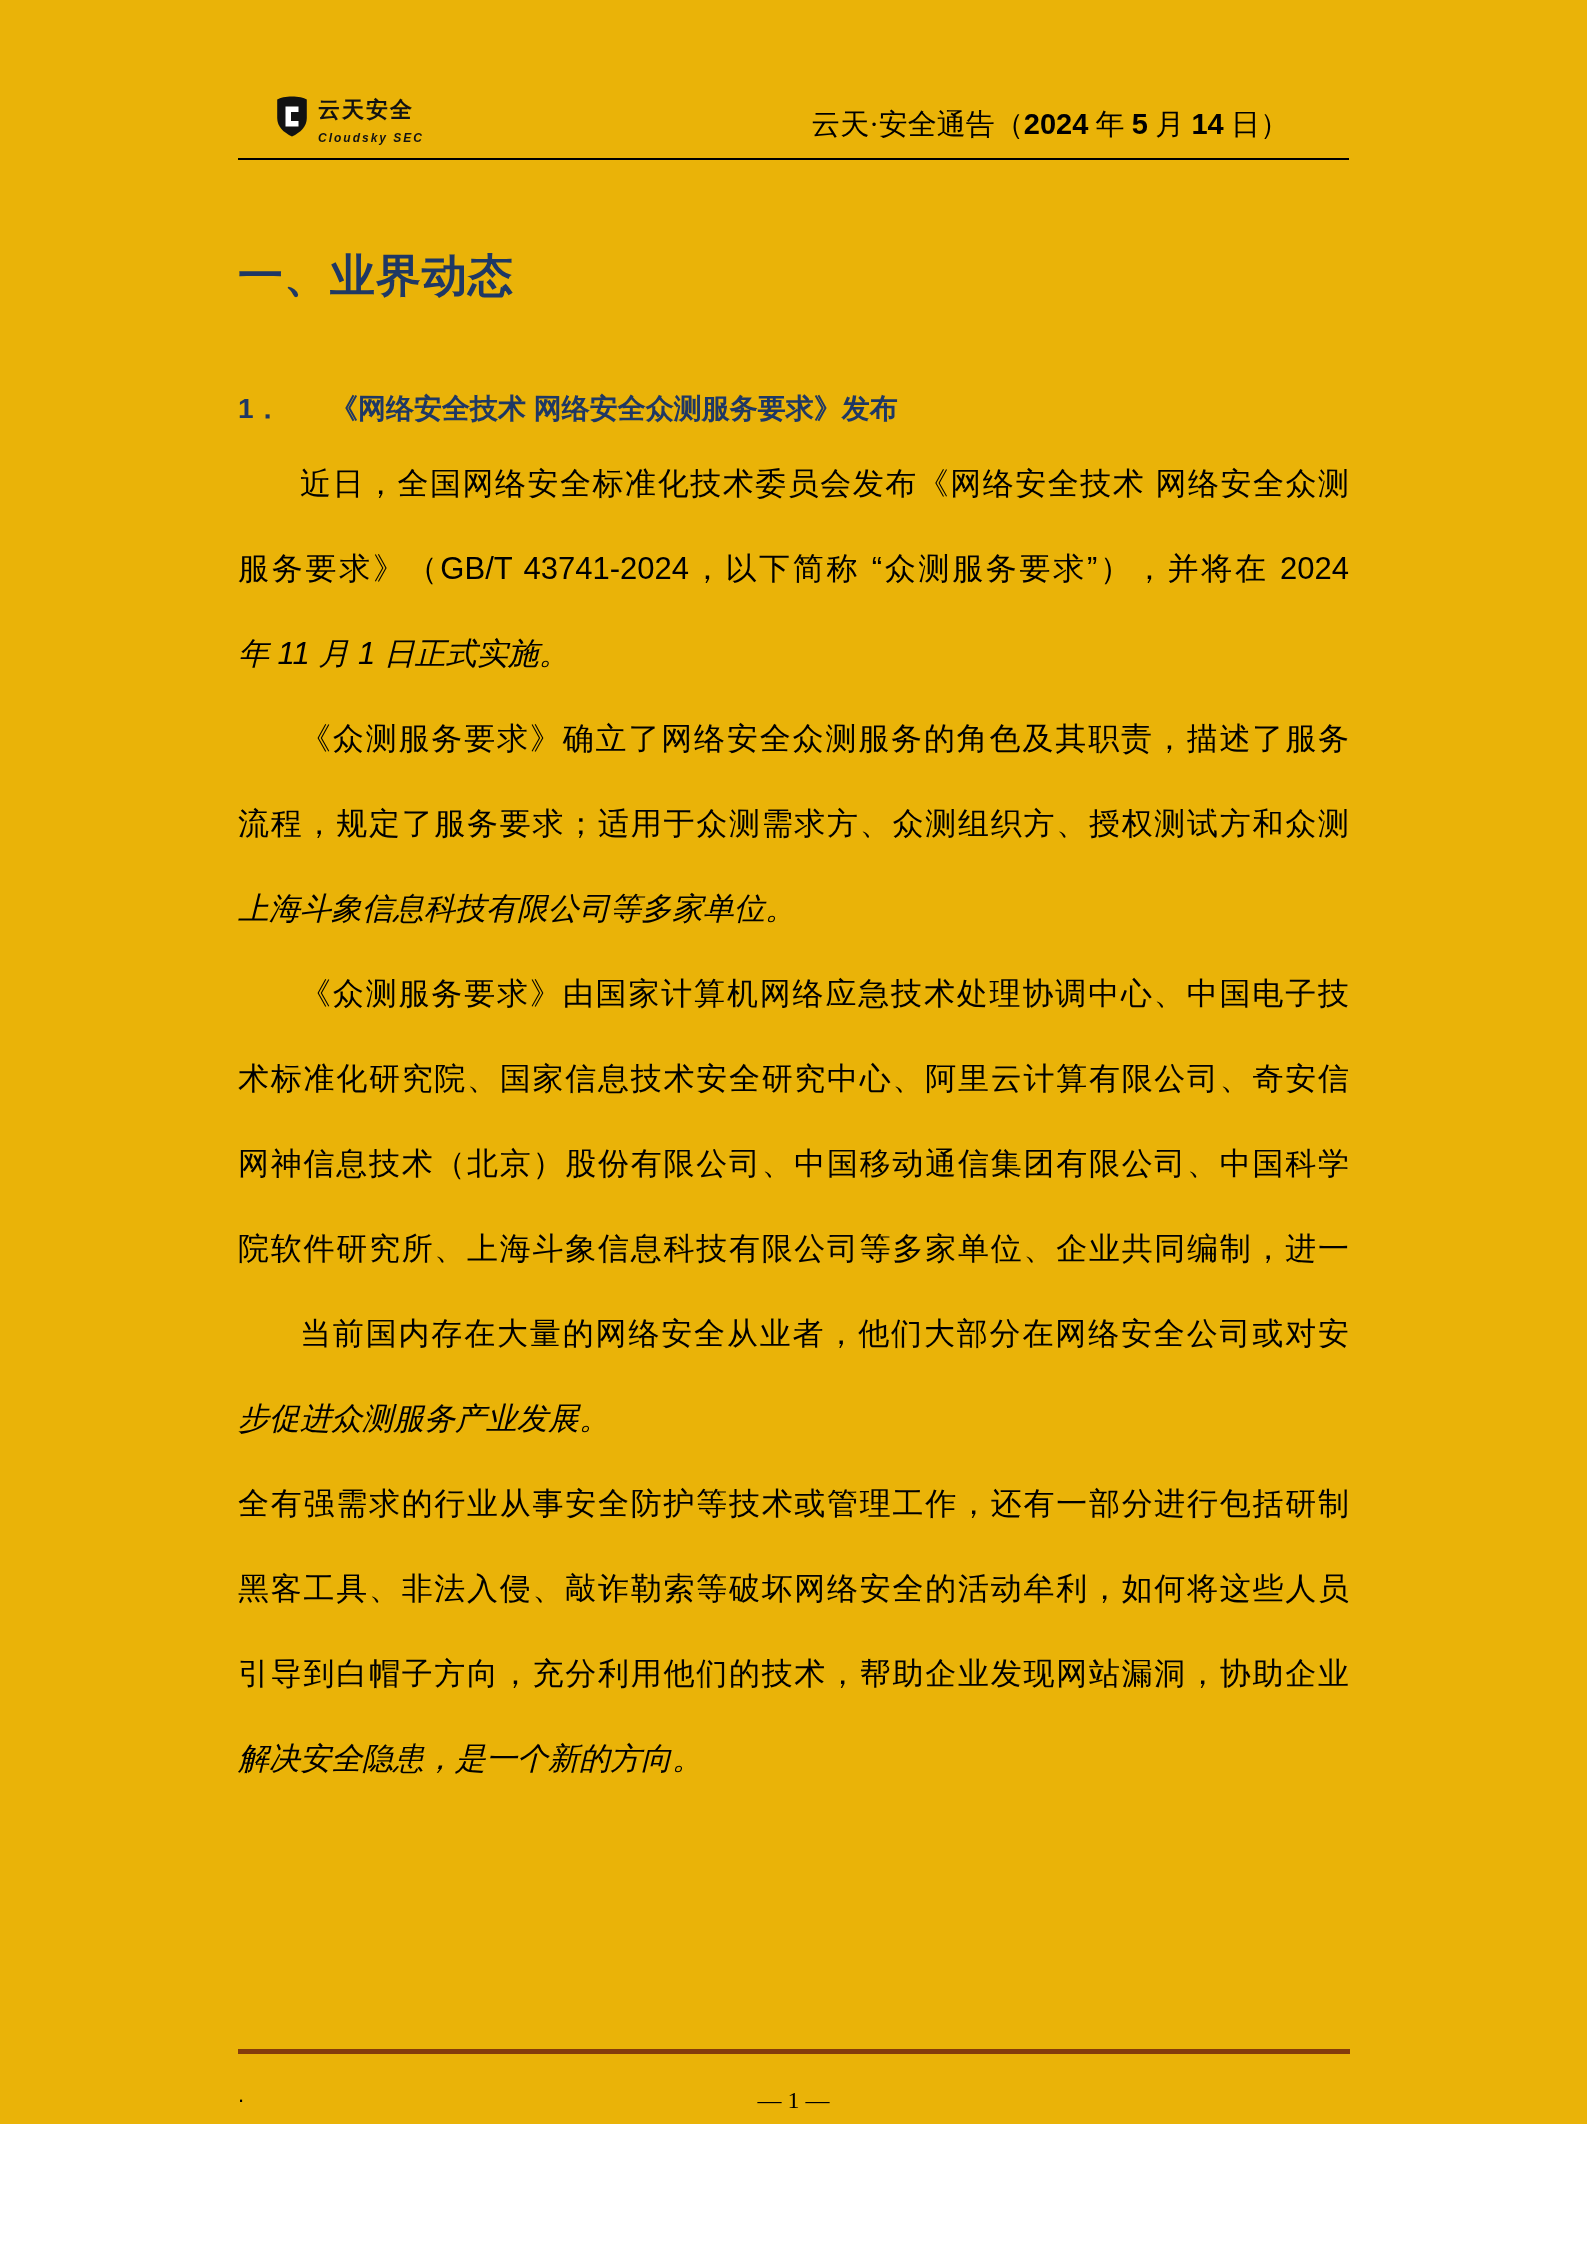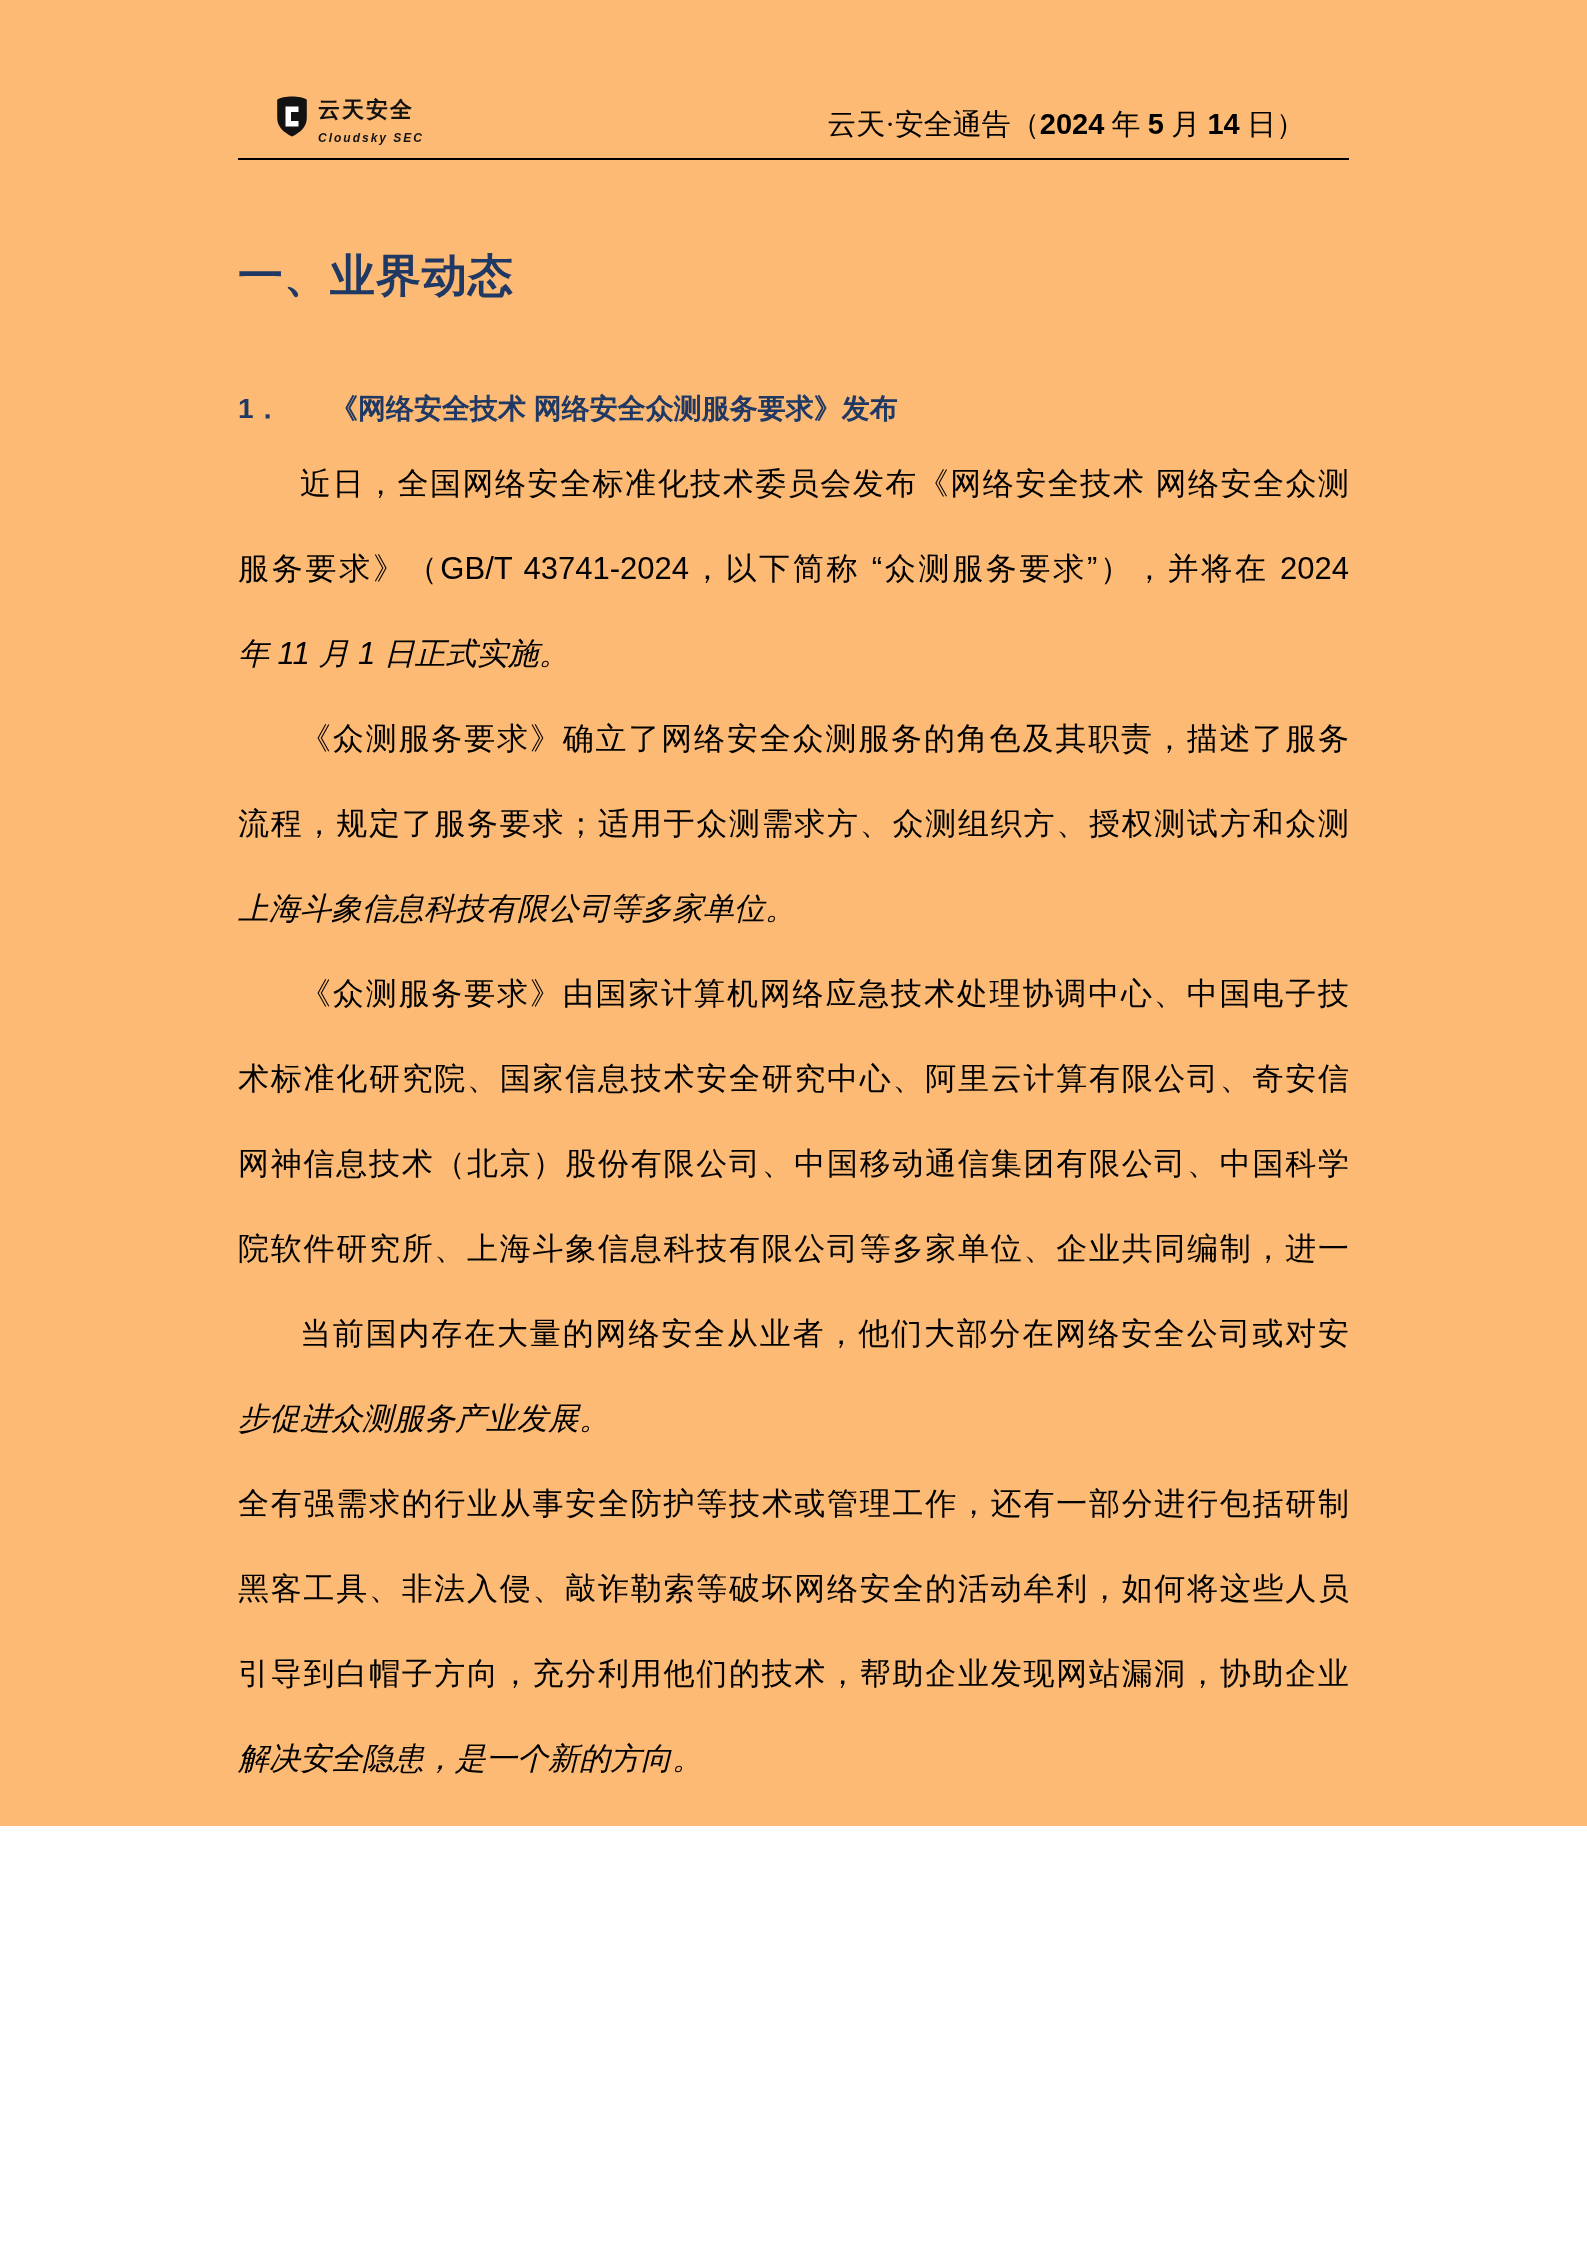--- a/index.html
+++ b/index.html
@@ -4,42 +4,42 @@
 <style>
   :root{
     --heading-color:#1f3864;
     --rule-color:#000000;
     --footer-rule-color:#843c0c;
     --text-color:#000000;
   }
   html,body{margin:0;padding:0;background:#ffffff;}
   .page{
     position:relative;
-    width:1587px;height:1826px;
-    background:#fdba74;
+    width:1587px;height:2124px;
+    background:#eab308;
     font-family:"Liberation Sans","DejaVu Sans",sans-serif;
     color:var(--text-color);
     overflow:hidden;
   }
   
   .logo{
     position:absolute;left:275px;top:96px;
     display:flex;align-items:flex-start;gap:9px;
   }
   .logo svg{display:block;}
   .brand-cn{
     font-size:22px;font-weight:bold;letter-spacing:2px;
     color:#121212;line-height:23px;margin-top:2px;
   }
   .brand-en{
     font-size:12px;font-weight:bold;font-style:italic;
     letter-spacing:2px;color:#121212;line-height:14px;margin-top:10px;
   }
   .bulletin-title{
-    position:absolute;top:106px;right:282px;
+    position:absolute;top:106px;right:298px;
     font-family:"Liberation Serif","DejaVu Serif",serif;
     font-size:29px;line-height:36px;color:#000;
     white-space:nowrap;
   }
   .bulletin-title .num{
     font-family:"Liberation Sans","DejaVu Sans",sans-serif;
     font-weight:bold;
   }
   .header-rule{
     position:absolute;left:238px;top:158px;width:1111px;height:2px;

